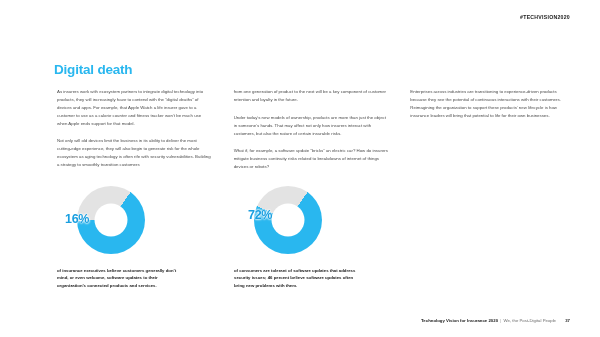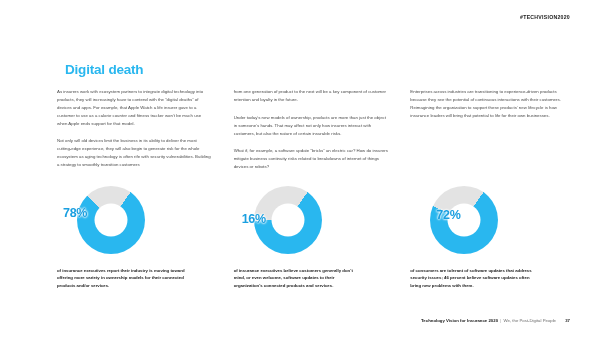--- a/index.html
+++ b/index.html
@@ -23,21 +23,21 @@
     right: 30px;
     font-size: 5.2px;
     font-weight: bold;
     letter-spacing: 0.25px;
     color: #1a1a1a;
   }
 
   
   .page-title {
     position: absolute;
-    left: 65px;
+    left: 54px;
     top: 62px;
     font-size: 13.5px;
     font-weight: bold;
     color: #29b7ef;
     letter-spacing: -0.2px;
   }
 
   
   .columns {
     position: absolute;
@@ -106,21 +106,21 @@
     left: 0;
     top: 20px;
     font-size: 12.5px;
     font-weight: bold;
     color: #1a9fe0;
     letter-spacing: -0.3px;
     z-index: 5;
     text-shadow: 0 0 2px #fff, 0 0 2px #fff, 0 0 3px #fff;
   }
   .stat-2 .pct { left: 2px; top: 26px; }
-  .stat-3 .pct { left: 20px; top: 22px; }
+  .stat-3 .pct { left: 8px; top: 22px; }
 
   .caption {
     margin-top: 9px;
     font-size: 4.3px;
     line-height: 1.72;
     font-weight: bold;
     color: #1a1a1a;
     width: 128px;
   }
 
@@ -166,31 +166,20 @@
   </div>
 
   <div class="col">
     <p>Enterprises across industries are transitioning to experience-driven products because they see the potential of continuous interactions with their customers. Reimagining the organization to support these products’ new lifecycle is how insurance leaders will bring that potential to life for their own businesses.</p>
   </div>
 
 </div>
 
 <div class="stats">
 
-  <div class="stat stat-1">
-    <div class="donut-wrap">
-      <div class="shadow"></div>
-      <div class="donut">
-        <div class="ring" id="ring-0" style="background: conic-gradient(from 35deg, rgb(41, 183, 239) 0deg, rgb(41, 183, 239) 280.8deg, rgb(227, 227, 227) 280.8deg, rgb(227, 227, 227) 360deg);"></div>
-        <div class="hole"></div>
-      </div>
-      <div class="pct">78%</div>
-    </div>
-    <div class="caption">of insurance executives report their industry is moving toward offering more variety in ownership models for their connected products and/or services.</div>
-  </div>
 
   <div class="stat stat-2">
     <div class="donut-wrap">
       <div class="shadow"></div>
       <div class="donut">
         <div class="ring" id="ring-1" style="background: conic-gradient(from 35deg, rgb(41, 183, 239) 0deg, rgb(41, 183, 239) 234deg, rgb(227, 227, 227) 234deg, rgb(227, 227, 227) 360deg);"></div>
         <div class="hole"></div>
       </div>
       <div class="pct">16%</div>
     </div>

